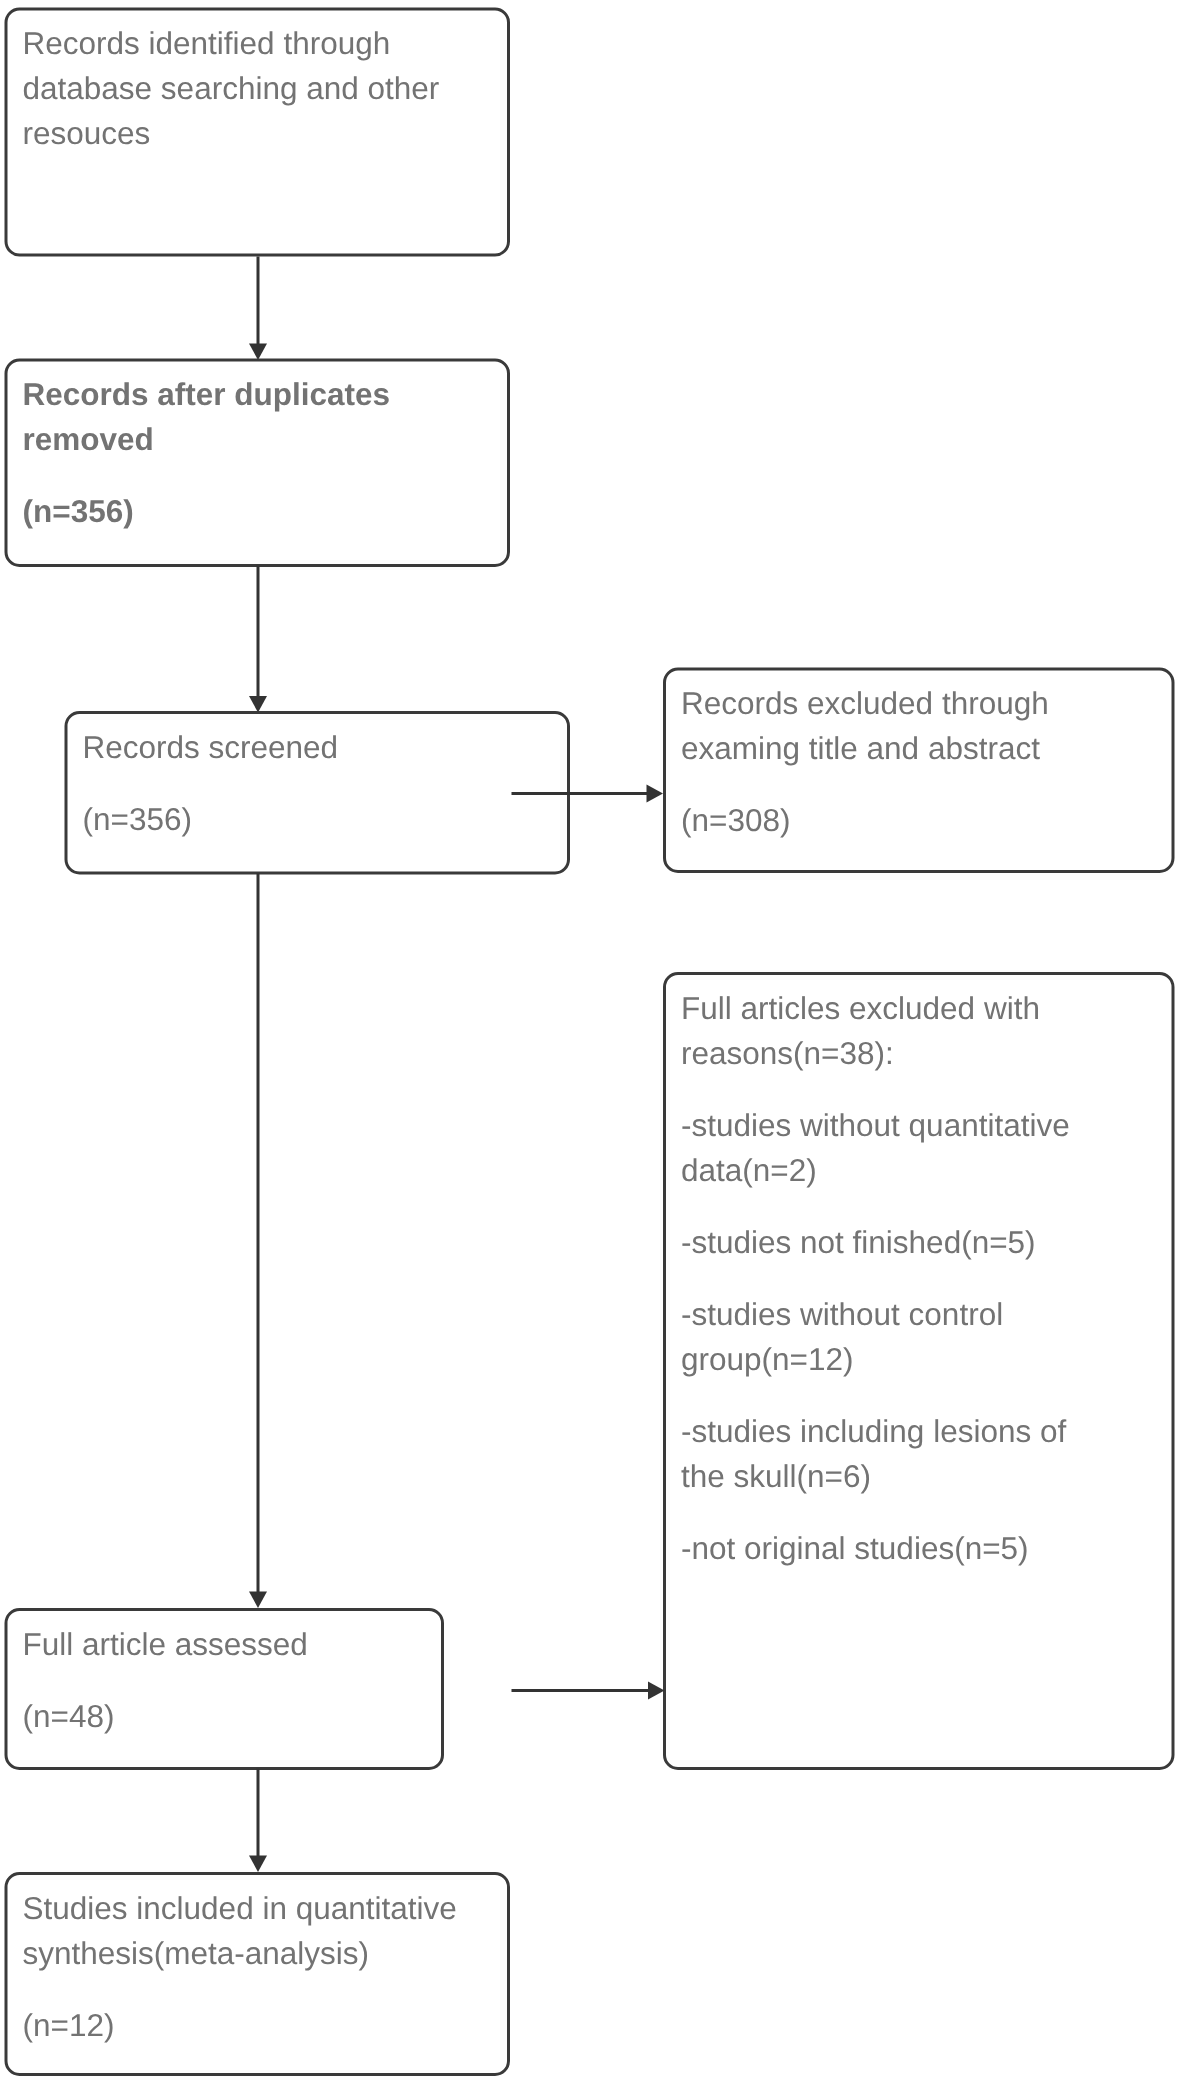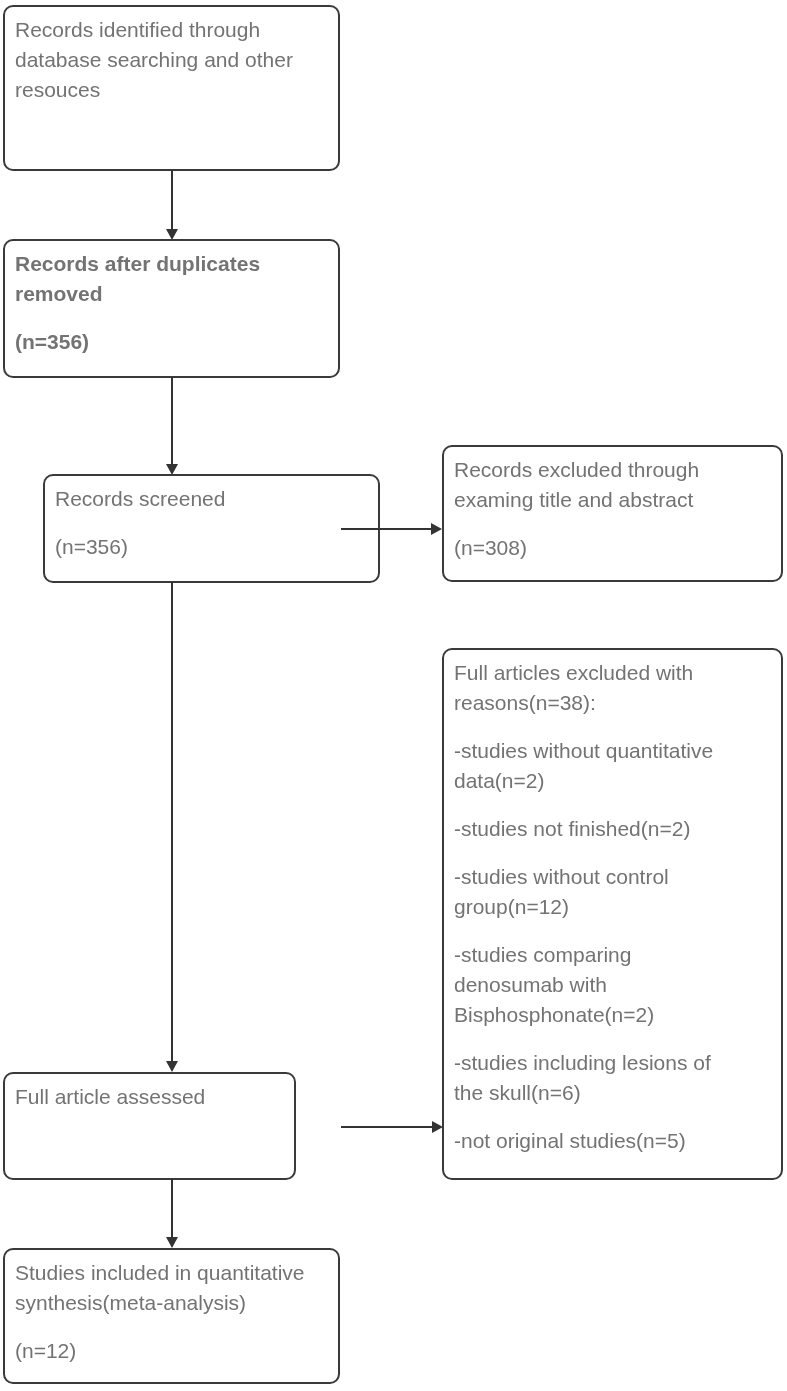--- a/index.html
+++ b/index.html
@@ -136,33 +136,31 @@
     <p>(n=308)</p>
   </div>
 
   <div class="arrow-v arr-3"></div>
 
   <div class="box box-excl-full">
     <p>Full articles excluded with
 reasons(n=38):</p>
     <p>-studies without quantitative
 data(n=2)</p>
-    <p>-studies not finished(n=2)</p>
+    <p>-studies not finished(n=5)</p>
     <p>-studies without control
 group(n=12)</p>
-    <p>-studies comparing
-denosumab with
-Bisphosphonate(n=2)</p>
     <p>-studies including lesions of
 the skull(n=6)</p>
     <p>-not original studies(n=5)</p>
   </div>
 
   <div class="box box-fulltext">
     <p>Full article assessed</p>
+    <p>(n=48)</p>
   </div>
 
   <div class="arrow-h arr-6"></div>
 
   <div class="arrow-v arr-4"></div>
 
   <div class="box box-included">
     <p>Studies included in quantitative
 synthesis(meta-analysis)</p>
     <p>(n=12)</p>

